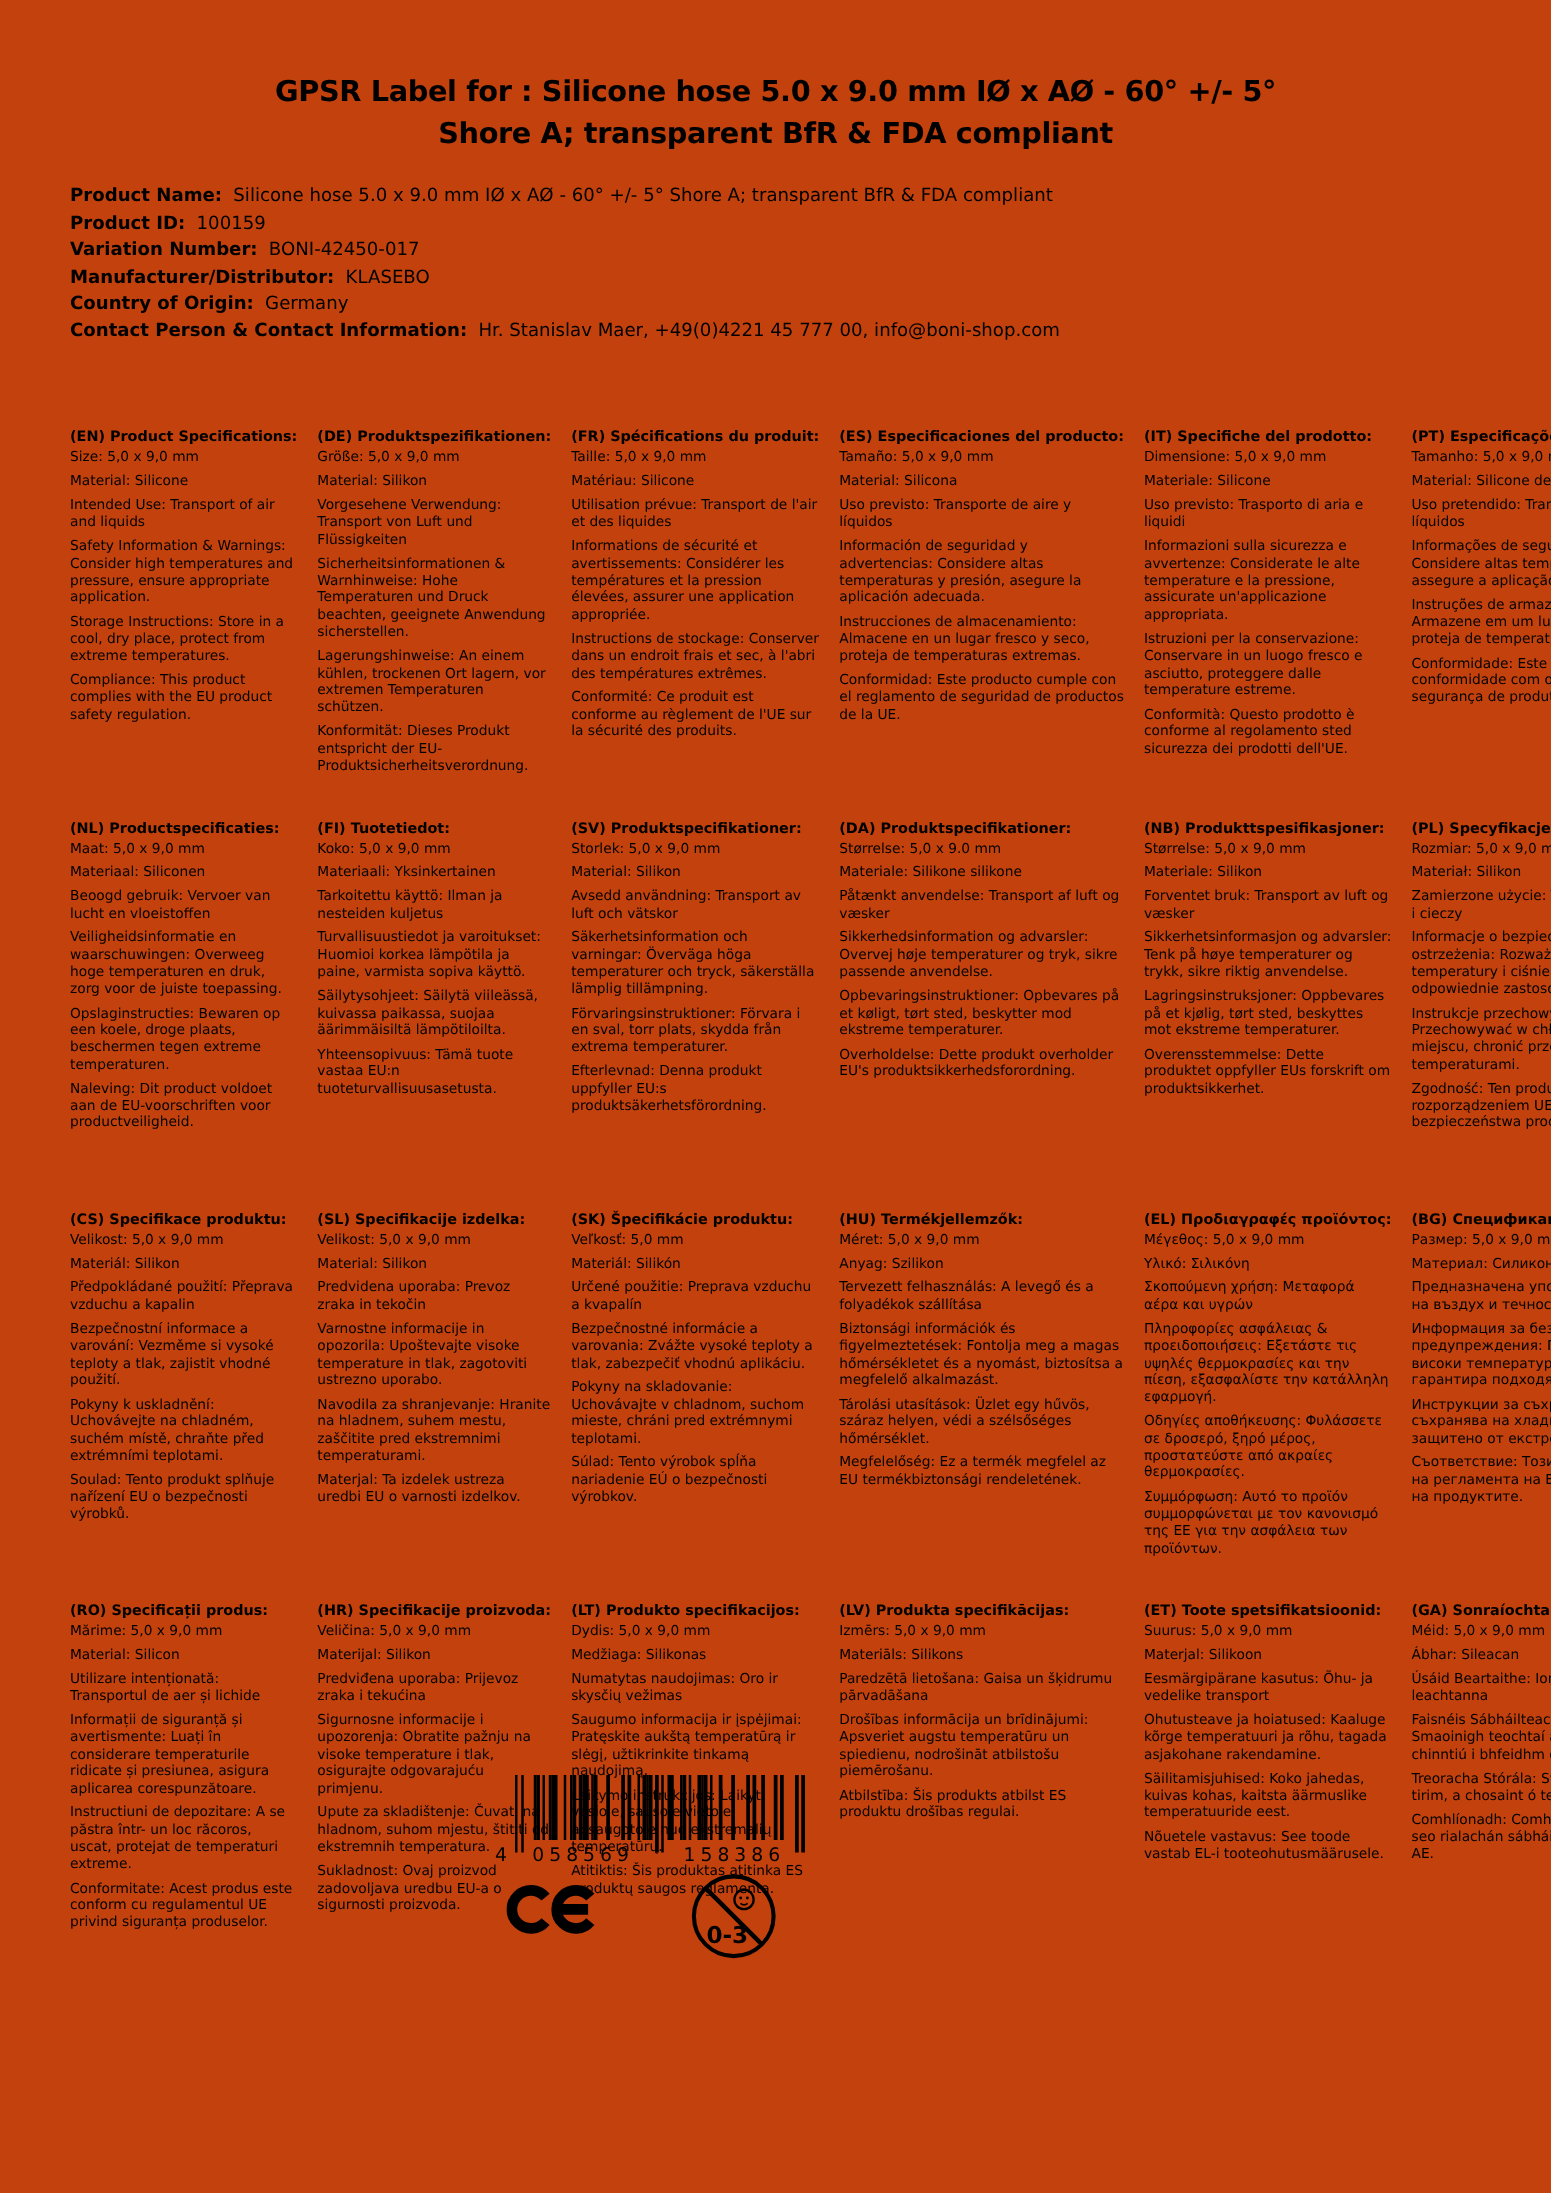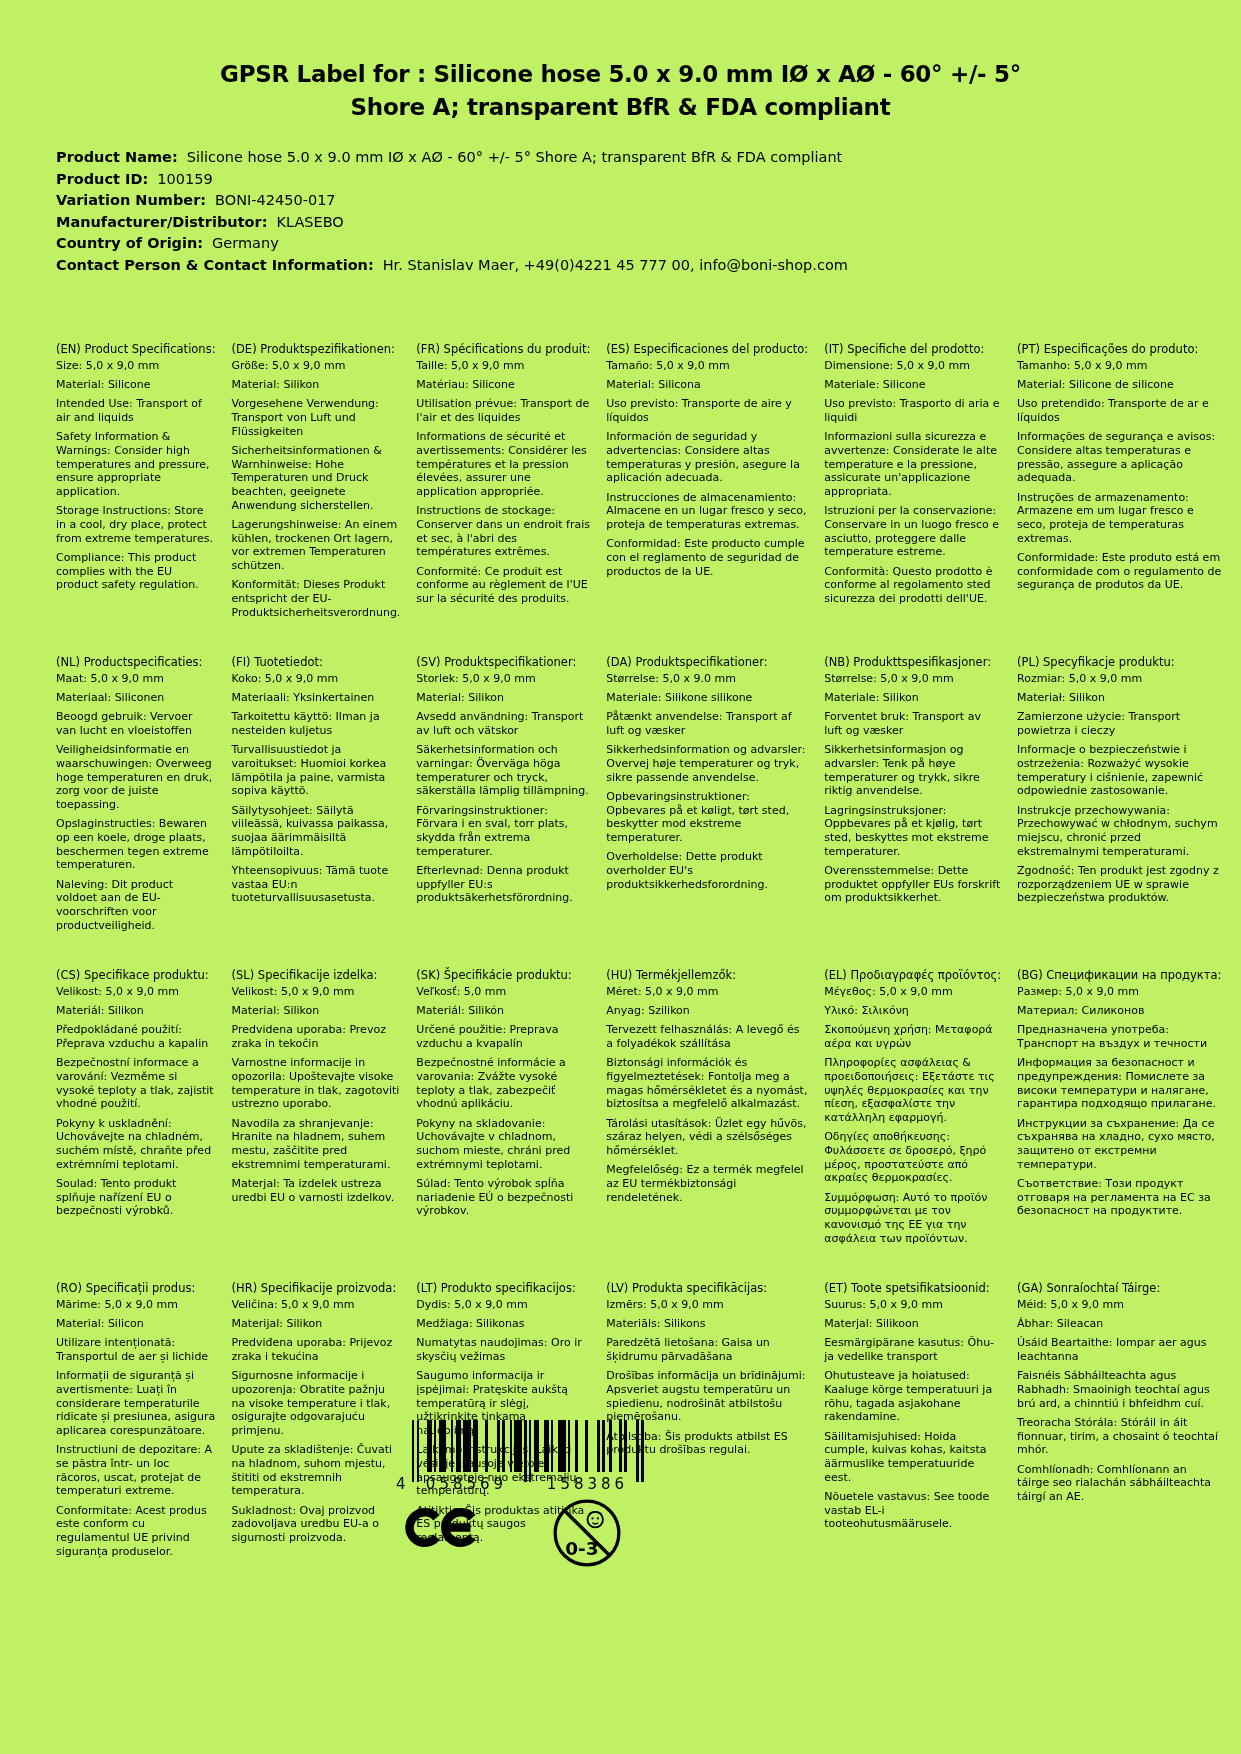--- a/index.html
+++ b/index.html
@@ -1,21 +1,21 @@
 <!DOCTYPE html>
 <html><head>
 <meta charset="utf-8">
 <style>
   * { box-sizing: border-box; }
   html,body { margin:0; padding:0; background:#e8e8e8; }
   .page {
     position: relative;
     width: 1241px; height: 1754px;
     margin: 0 auto;
-    background: #bef264;
+    background: #c2410c;
     color: #000;
     font-family: "DejaVu Sans", "Liberation Sans", sans-serif;
     overflow: hidden;
   }
   .title {
     position: absolute; top: 58px; left: 0; right: 0;
     text-align: center;
     font-size: 23px; font-weight: bold;
     line-height: 1.45; letter-spacing: -0.3px;
     margin: 0;
@@ -30,21 +30,21 @@
     width: 1140px;
     display: grid;
     grid-template-columns: repeat(6, 1fr);
     column-gap: 16px;
     grid-auto-rows: 313px;
     font-size: 11px;
   }
   .block { overflow: visible; }
   .block h3 {
     margin: 0 0 3px 0;
-    font-size: 11.5px; font-weight: normal;
+    font-size: 11.5px; font-weight: bold;
     white-space: nowrap;
   }
   .block p {
     margin: 0 0 5.5px 0;
     line-height: 13.7px;
     overflow-wrap: break-word;
   }
   
   .barcode-wrap {
     position: absolute; left: 412px; top: 1420px; width: 236px;
@@ -276,21 +276,21 @@
         <p>Paredzētā lietošana: Gaisa un šķidrumu pārvadāšana</p>
         <p>Drošības informācija un brīdinājumi: Apsveriet augstu temperatūru un spiedienu, nodrošināt atbilstošu piemērošanu.</p>
         <p>Atbilstība: Šis produkts atbilst ES produktu drošības regulai.</p>
       </div>
       <div class="block">
         <h3>(ET) Toote spetsifikatsioonid:</h3>
         <p>Suurus: 5,0 x 9,0 mm</p>
         <p>Materjal: Silikoon</p>
         <p>Eesmärgipärane kasutus: Õhu- ja vedelike transport</p>
         <p>Ohutusteave ja hoiatused: Kaaluge kõrge temperatuuri ja rõhu, tagada asjakohane rakendamine.</p>
-        <p>Säilitamisjuhised: Hoida cumple, kuivas kohas, kaitsta äärmuslike temperatuuride eest.</p>
+        <p>Säilitamisjuhised: Koko jahedas, kuivas kohas, kaitsta äärmuslike temperatuuride eest.</p>
         <p>Nõuetele vastavus: See toode vastab EL-i tooteohutusmäärusele.</p>
       </div>
       <div class="block">
         <h3>(GA) Sonraíochtaí Táirge:</h3>
         <p>Méid: 5,0 x 9,0 mm</p>
         <p>Ábhar: Sileacan</p>
         <p>Úsáid Beartaithe: Iompar aer agus leachtanna</p>
         <p>Faisnéis Sábháilteachta agus Rabhadh: Smaoinigh teochtaí agus brú ard, a chinntiú i bhfeidhm cuí.</p>
         <p>Treoracha Stórála: Stóráil in áit fionnuar, tirim, a chosaint ó teochtaí mhór.</p>
         <p>Comhlíonadh: Comhlíonann an táirge seo rialachán sábháilteachta táirgí an AE.</p>

